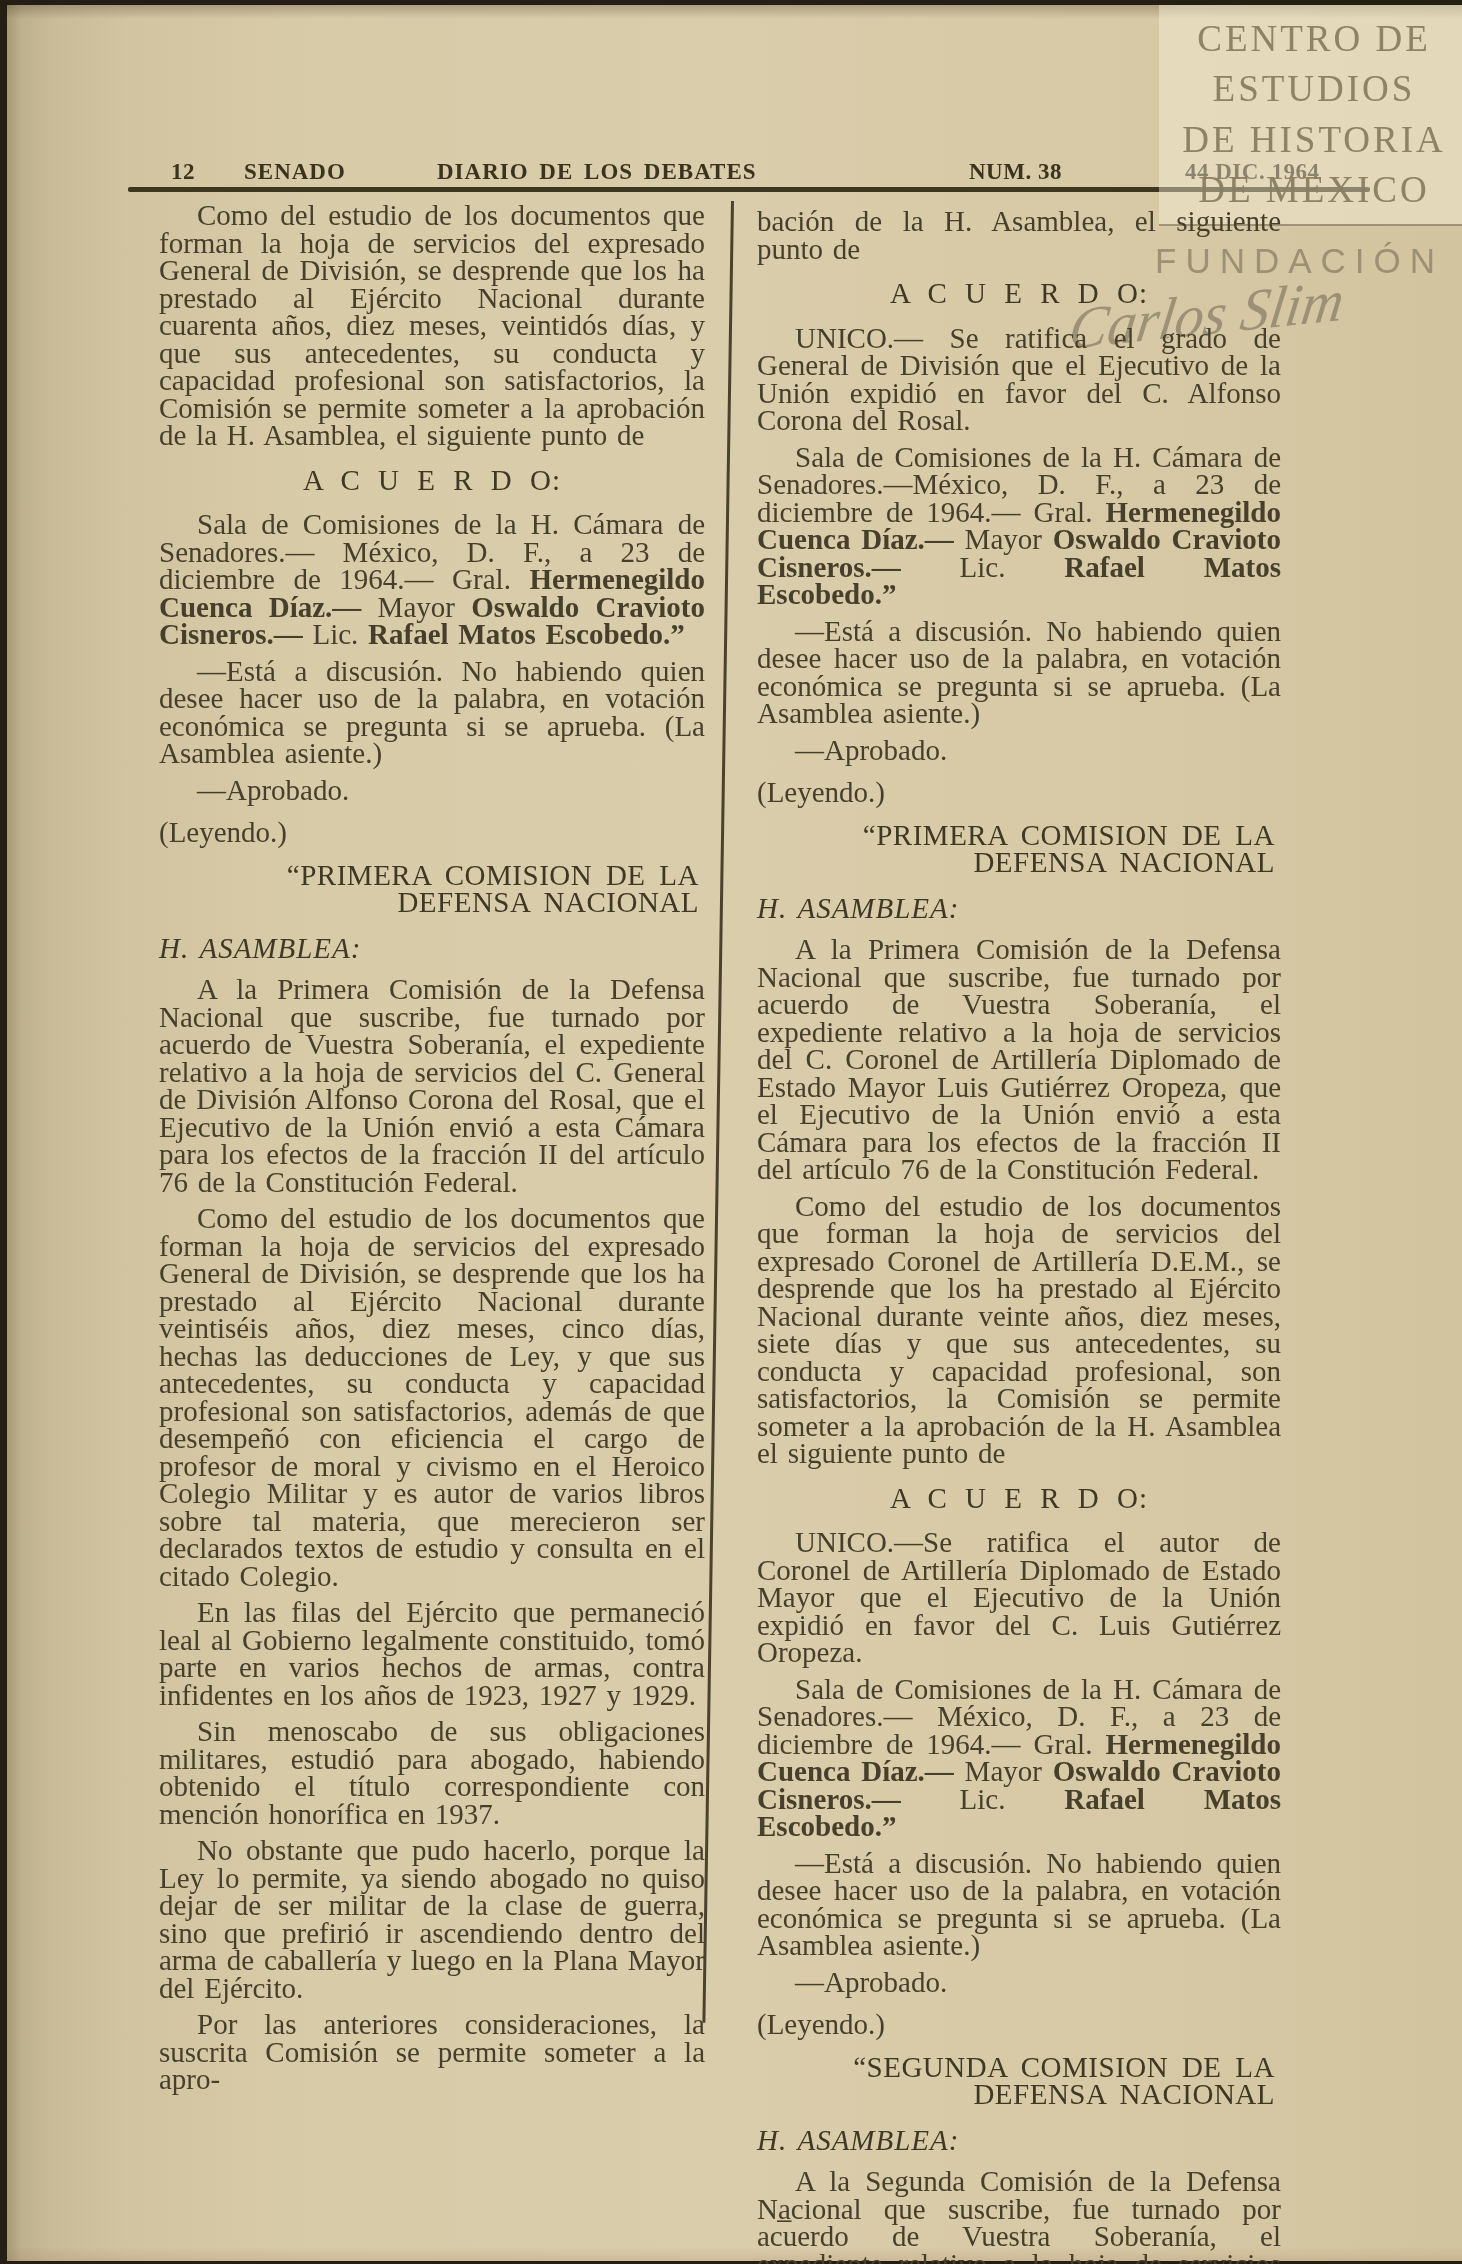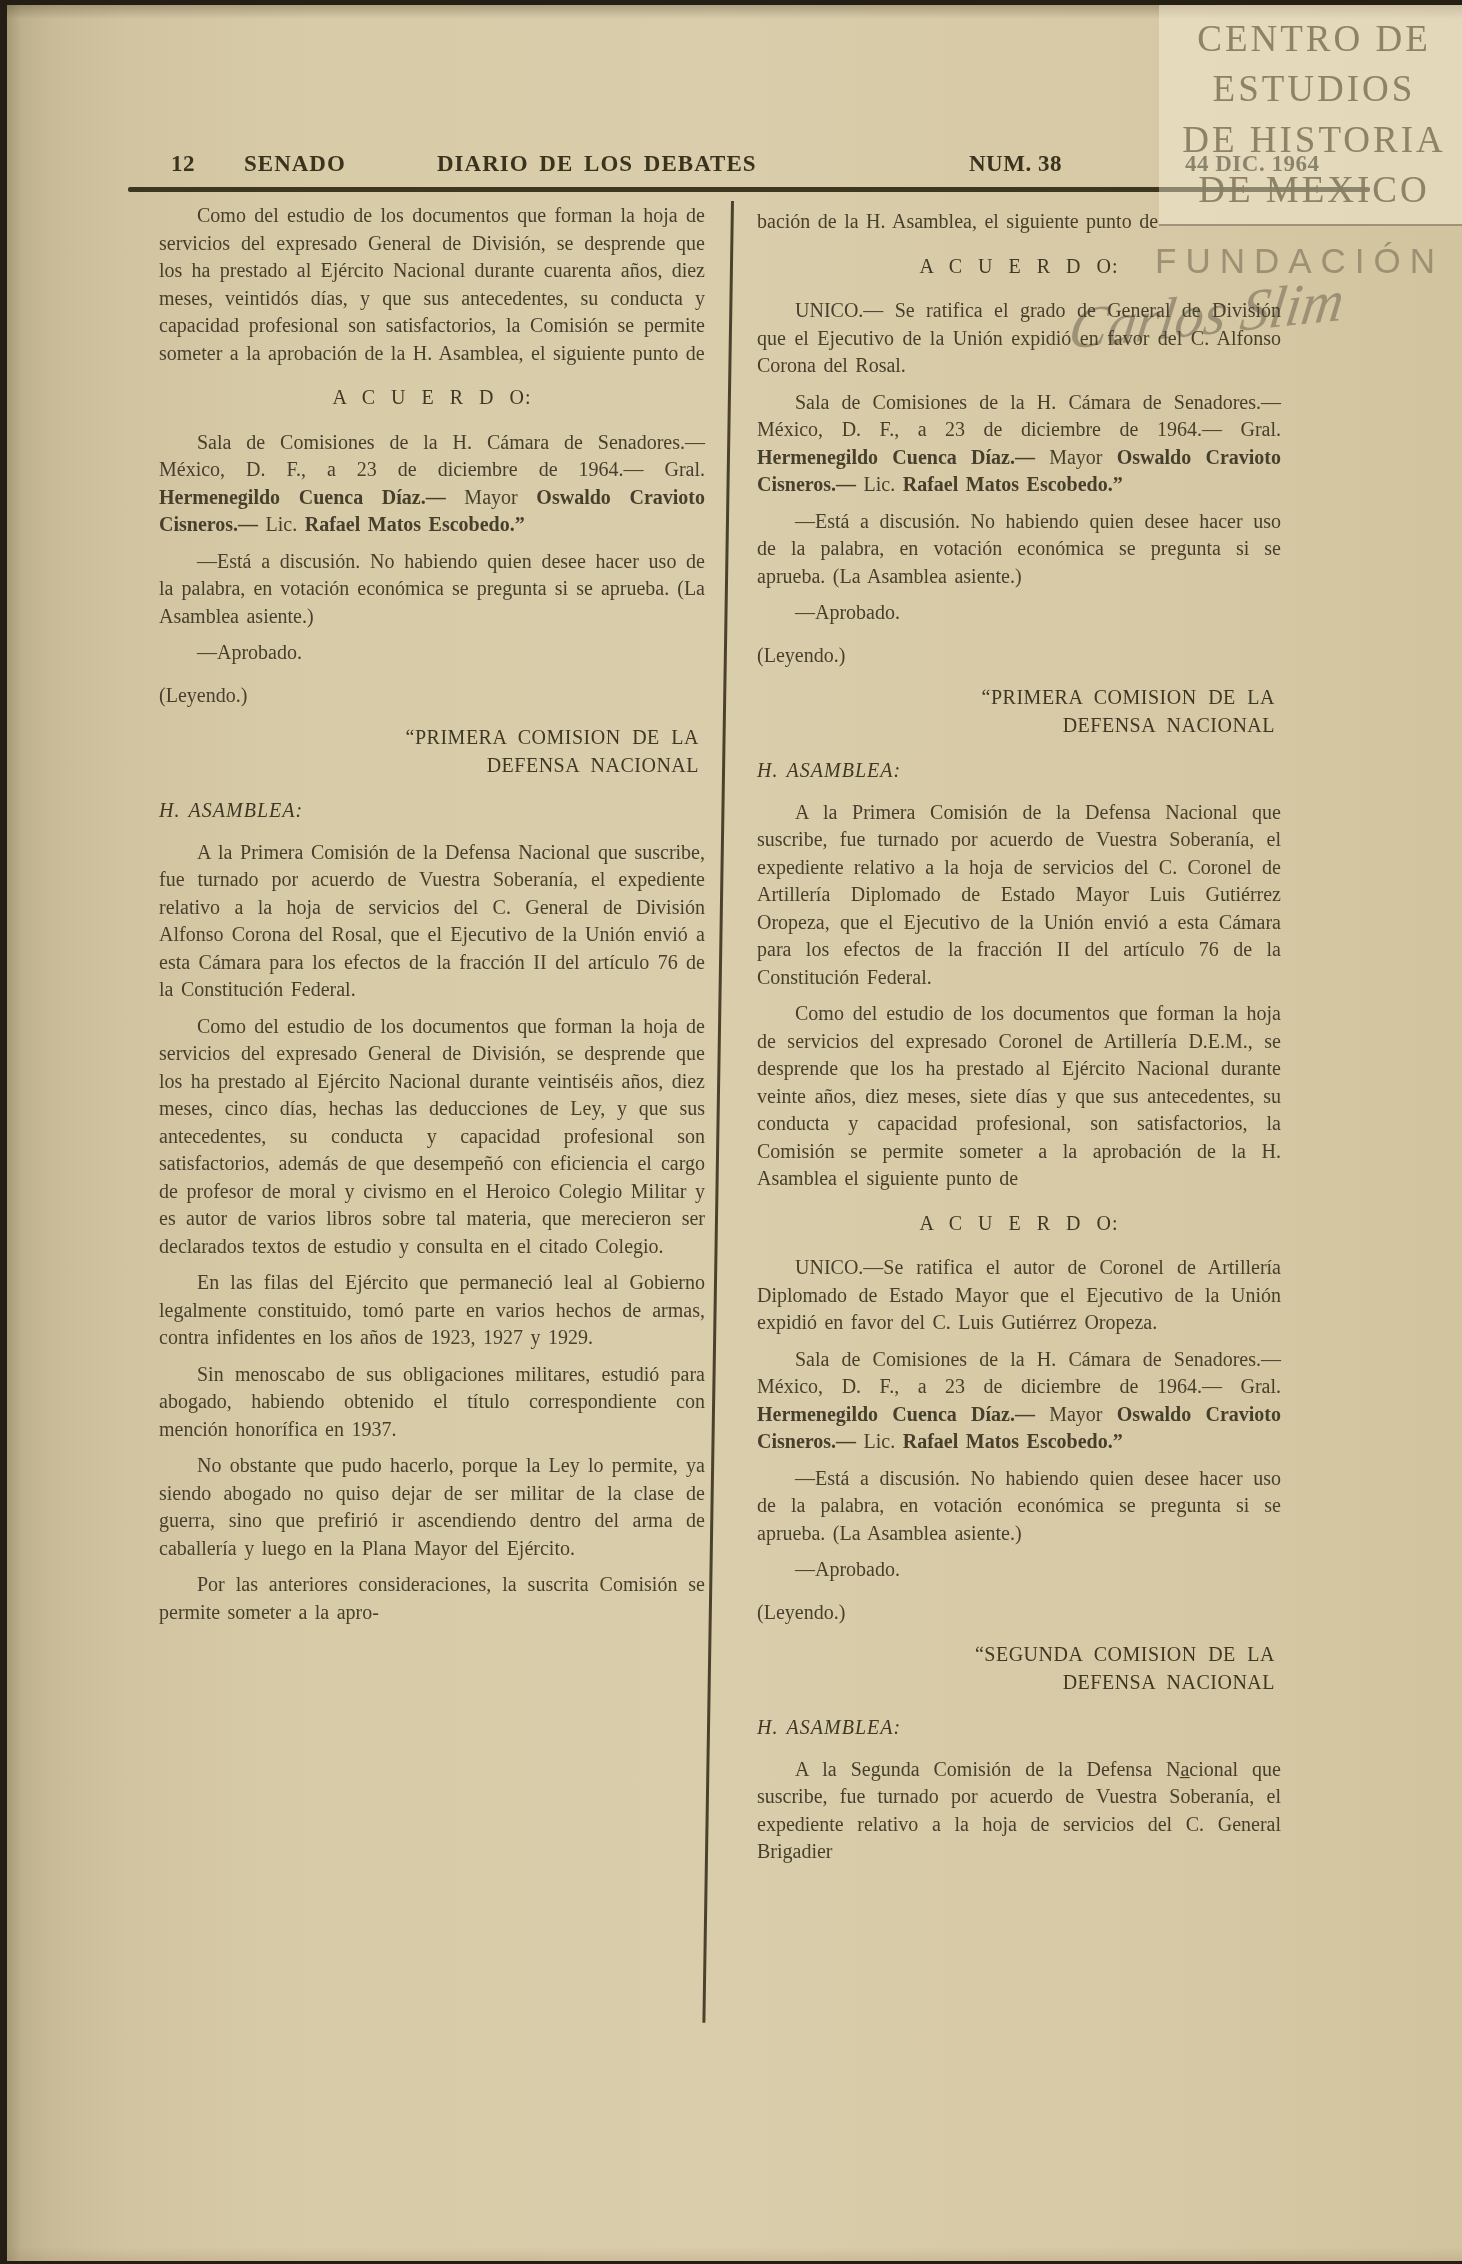--- a/index.html
+++ b/index.html
@@ -10,21 +10,21 @@
   }
   #paper{
     position:absolute;left:7px;top:5px;right:0;bottom:3px;
     background:
       linear-gradient(180deg, rgba(70,58,38,0.30) 0px, rgba(70,58,38,0) 14px),
       linear-gradient(0deg, rgba(160,125,95,0.22) 0px, rgba(160,125,95,0) 14px),
       linear-gradient(90deg,#a69a75 0px,#bdb08d 14px,#c9bb98 46px,#d2c4a1 120px,#d8cba8 300px,#dacdab 720px,#d7c9a5 1120px,#d2c49f 1455px);
   }
   
   .hdr{
-    position:absolute;top:146px;font-weight:700;font-size:23px;
+    position:absolute;top:154px;font-weight:700;font-size:23px;
     color:#3a341f;letter-spacing:0.5px;white-space:nowrap;
   }
   #h-page{left:164px;}
   #h-chamber{left:237px;letter-spacing:1px;}
   #h-title{left:430px;letter-spacing:1px;word-spacing:4px;}
   #h-issue{left:962px;}
   #h-date{left:1178px;}
   #hdr-rule{
     position:absolute;left:121px;top:182px;width:1242px;height:5px;
     background:#3d3720;border-radius:2px;
@@ -53,21 +53,21 @@
     transform:rotate(-6deg) skewX(-14deg);
     white-space:nowrap;
   }
   
   #divider{
     position:absolute;left:724px;top:196px;width:3px;height:1822px;
     background:#4a422c;transform:rotate(0.9deg);transform-origin:top center;
   }
   
   .col{
-    position:absolute;font-size:20px;line-height:27.5px;color:#463f2c;
+    position:absolute;font-size:29px;line-height:27.5px;color:#463f2c;
     text-align:justify;word-spacing:2.5px;
   }
   #col-left{left:152px;top:197px;width:546px;}
   #col-right{left:750px;top:203px;width:524px;}
   .blk{margin:0 0 9px 0;}
   .blk.p{text-indent:38px;}
   .blk.p.noindent{text-indent:0;}
   .blk .b{font-weight:700;}
   .blk.acuerdo{text-align:center;text-indent:0;margin:17px 0;word-spacing:9px;letter-spacing:1px;color:#3e3825;}
   .blk.center{text-indent:0;margin:15px 0;}

